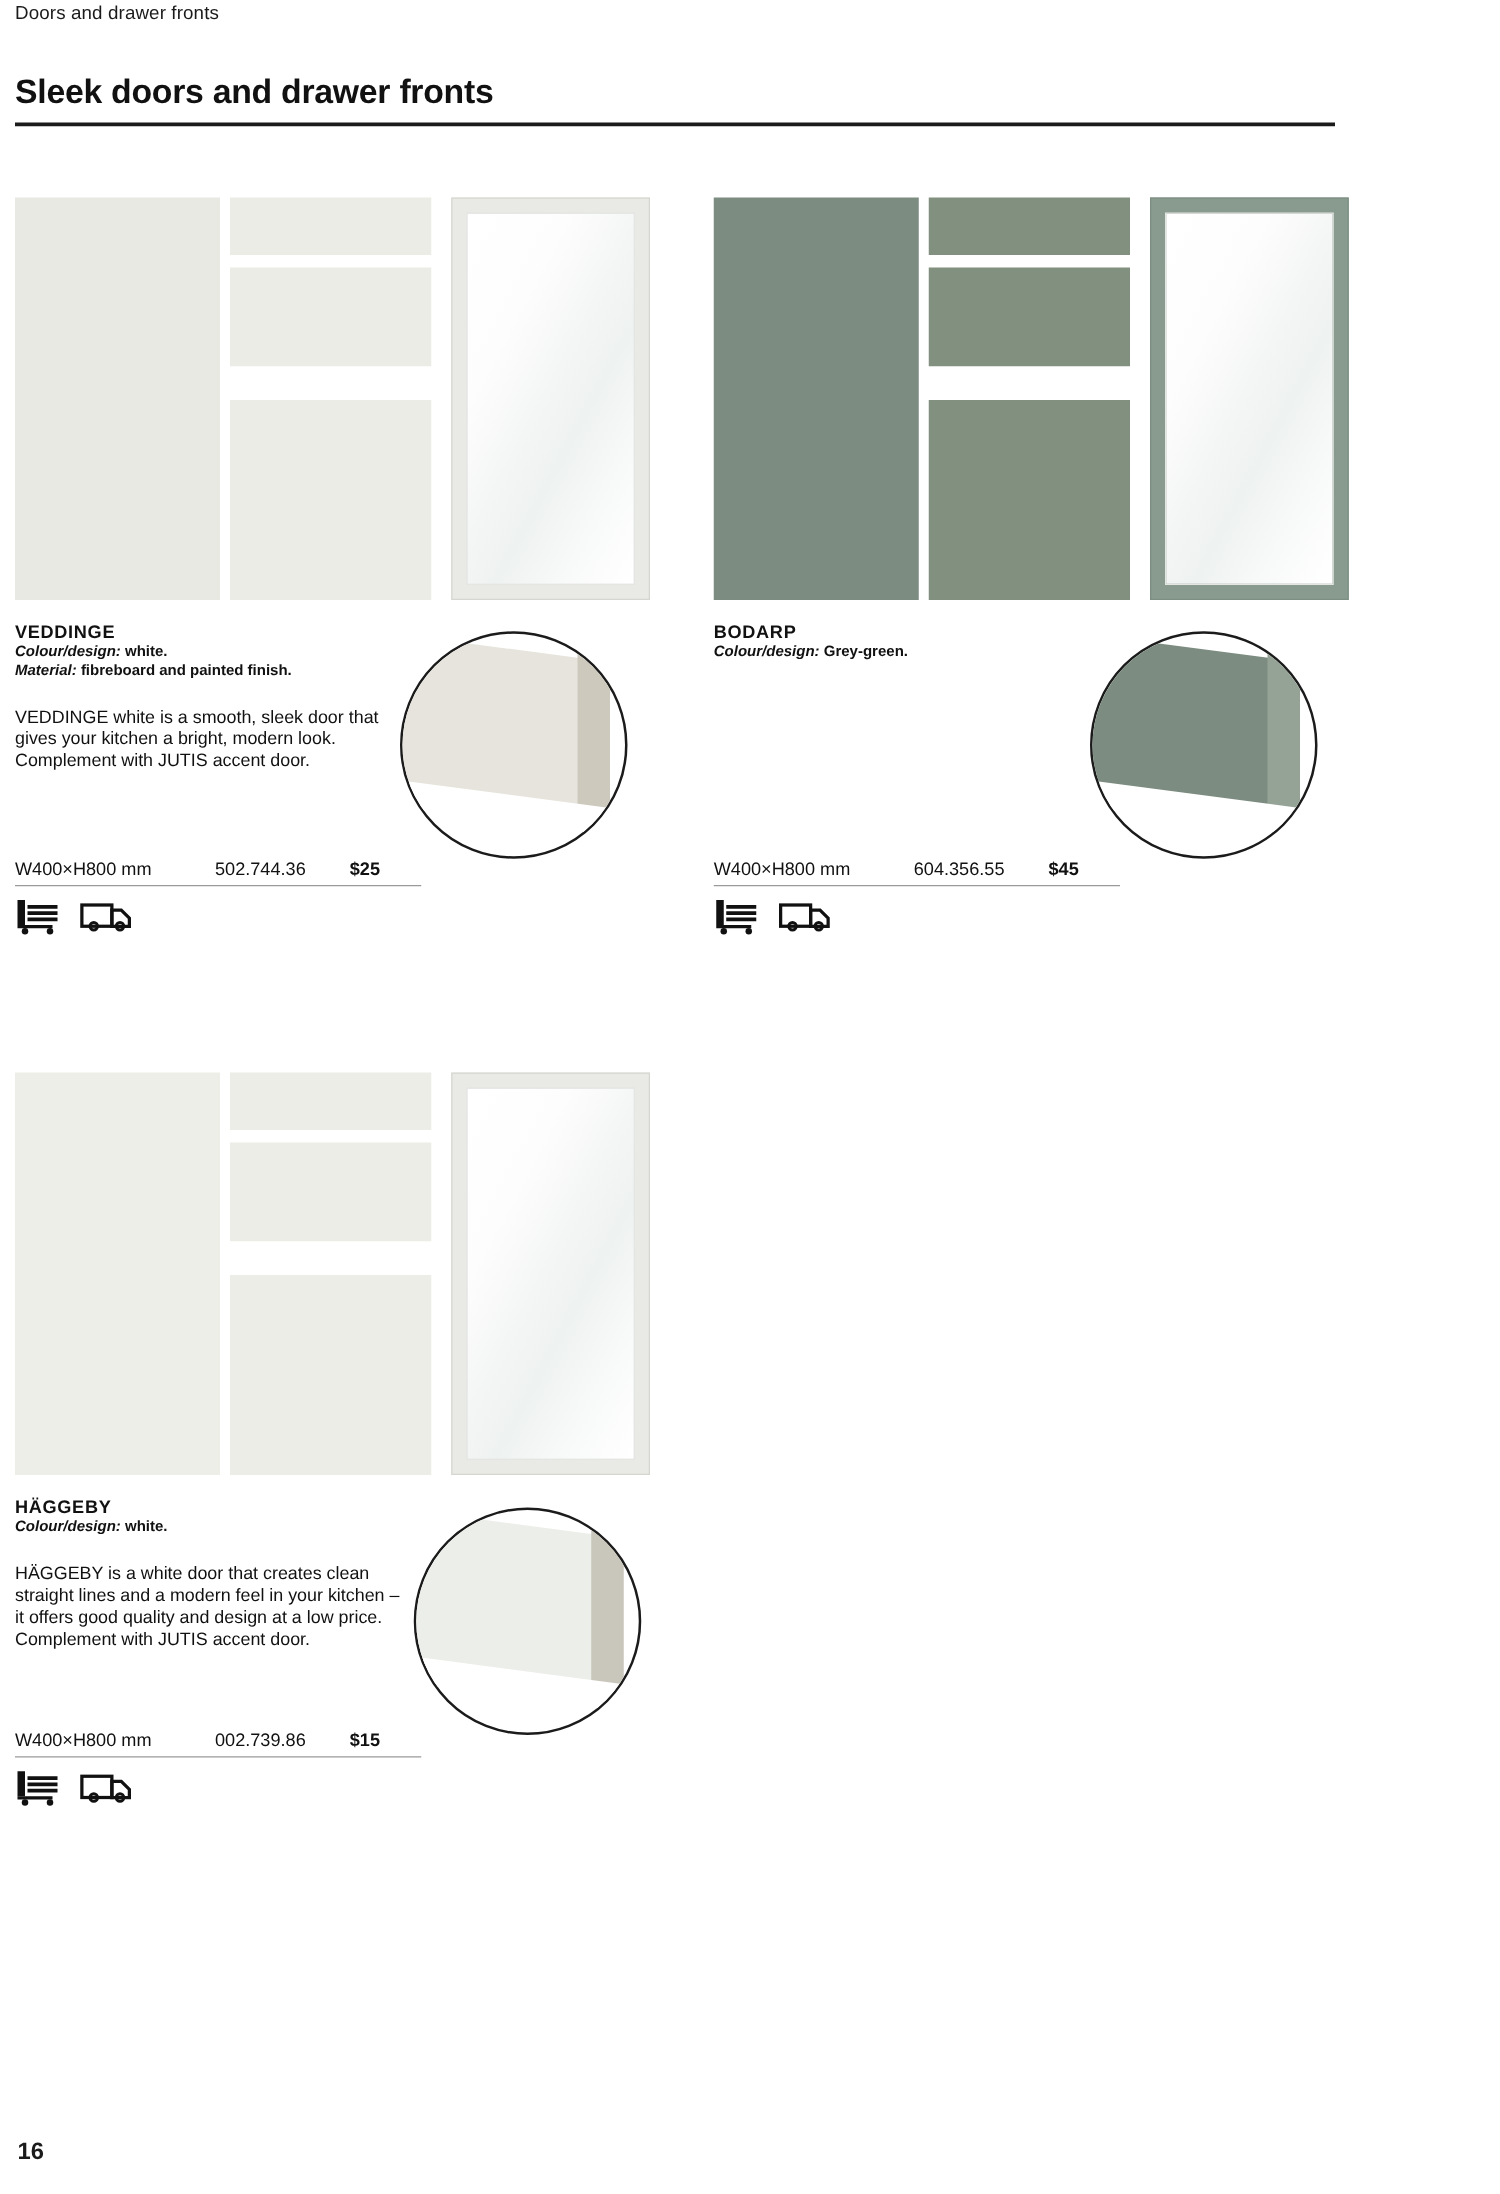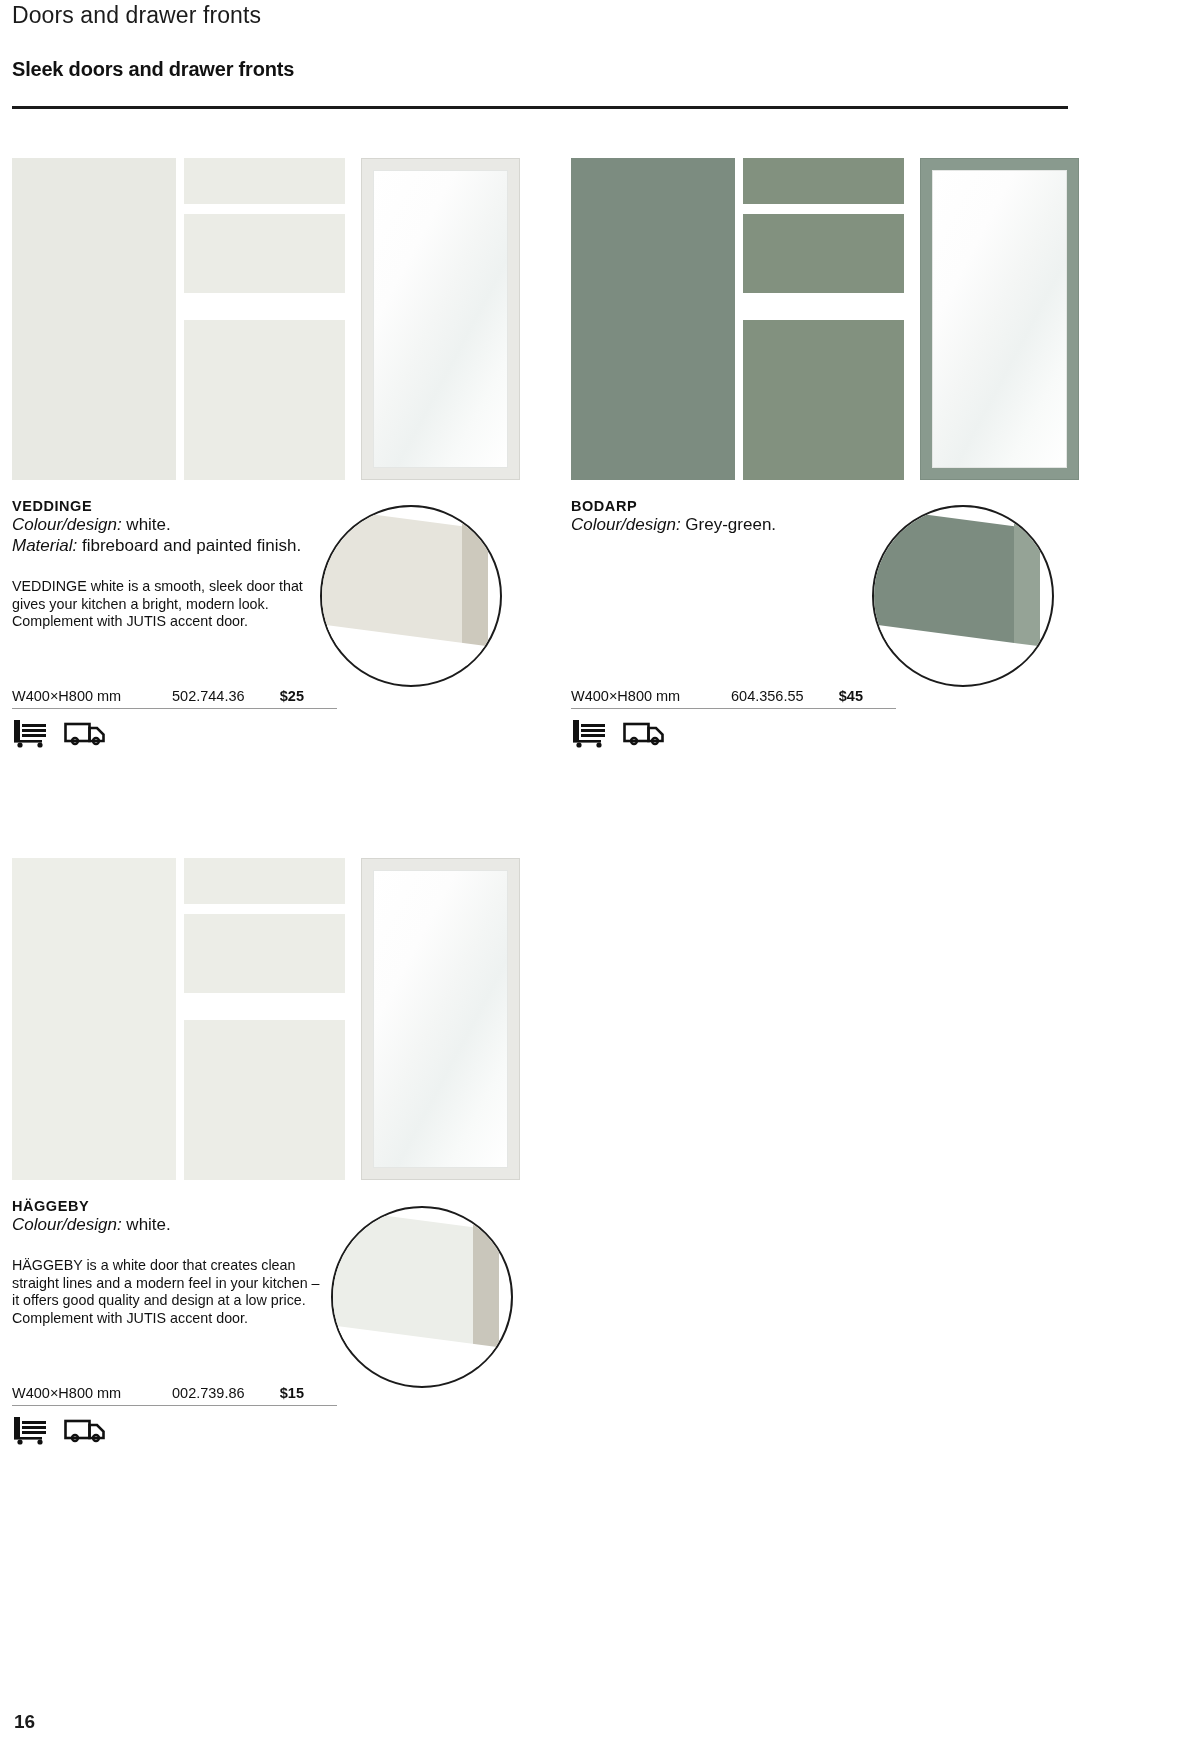--- a/index.html
+++ b/index.html
@@ -8,26 +8,26 @@
     background: #ffffff;
     font-family: "Liberation Sans", sans-serif;
     color: #111111;
     -webkit-font-smoothing: antialiased;
   }
   .page { position: relative; width: 1200px; height: 1755px; overflow: hidden; }
 
   
   .breadcrumb {
     position: absolute; left: 12px; top: 2px;
-    font-size: 23px; letter-spacing: .1px; color: #1b1b1b;
+    font-size: 15px; letter-spacing: .1px; color: #1b1b1b;
   }
   .title-wrap { position: absolute; left: 12px; top: 58px; width: 1056px; }
   .page-title {
-    font-size: 20px; font-weight: bold; letter-spacing: -.2px; color: #111;
-    padding-bottom: 25px;
+    font-size: 27px; font-weight: bold; letter-spacing: -.2px; color: #111;
+    padding-bottom: 9px;
   }
   .title-rule { height: 3px; background: #1b1b1b; width: 100%; }
 
   
   .col-left  { position: absolute; left: 12px; }
   .col-right { position: absolute; left: 571px; }
 
   .swatches { position: relative; width: 508px; height: 322px; }
   .door-tall {
     position: absolute; left: 0; top: 0; width: 164px; height: 322px;
@@ -53,21 +53,21 @@
     border: 1px solid #e4e6e4;
   }
   .glass-door.green { background: #899a8e; border-color: #7d8e82; }
 
   
   .info { position: relative; width: 508px; }
   .prod-name {
     font-size: 14.5px; font-weight: bold; letter-spacing: .55px;
     margin-top: 18px;
   }
-  .spec { font-size: 17px; line-height: 1.24; }
+  .spec { font-size: 12px; line-height: 1.24; font-weight: bold; }
   .spec i { font-style: italic; }
   .desc {
     font-size: 14.3px; line-height: 1.235; margin-top: 22px;
     max-width: 310px;
   }
   .desc.wide { max-width: 318px; }
 
   
   .price-row {
     position: relative; width: 325px;

